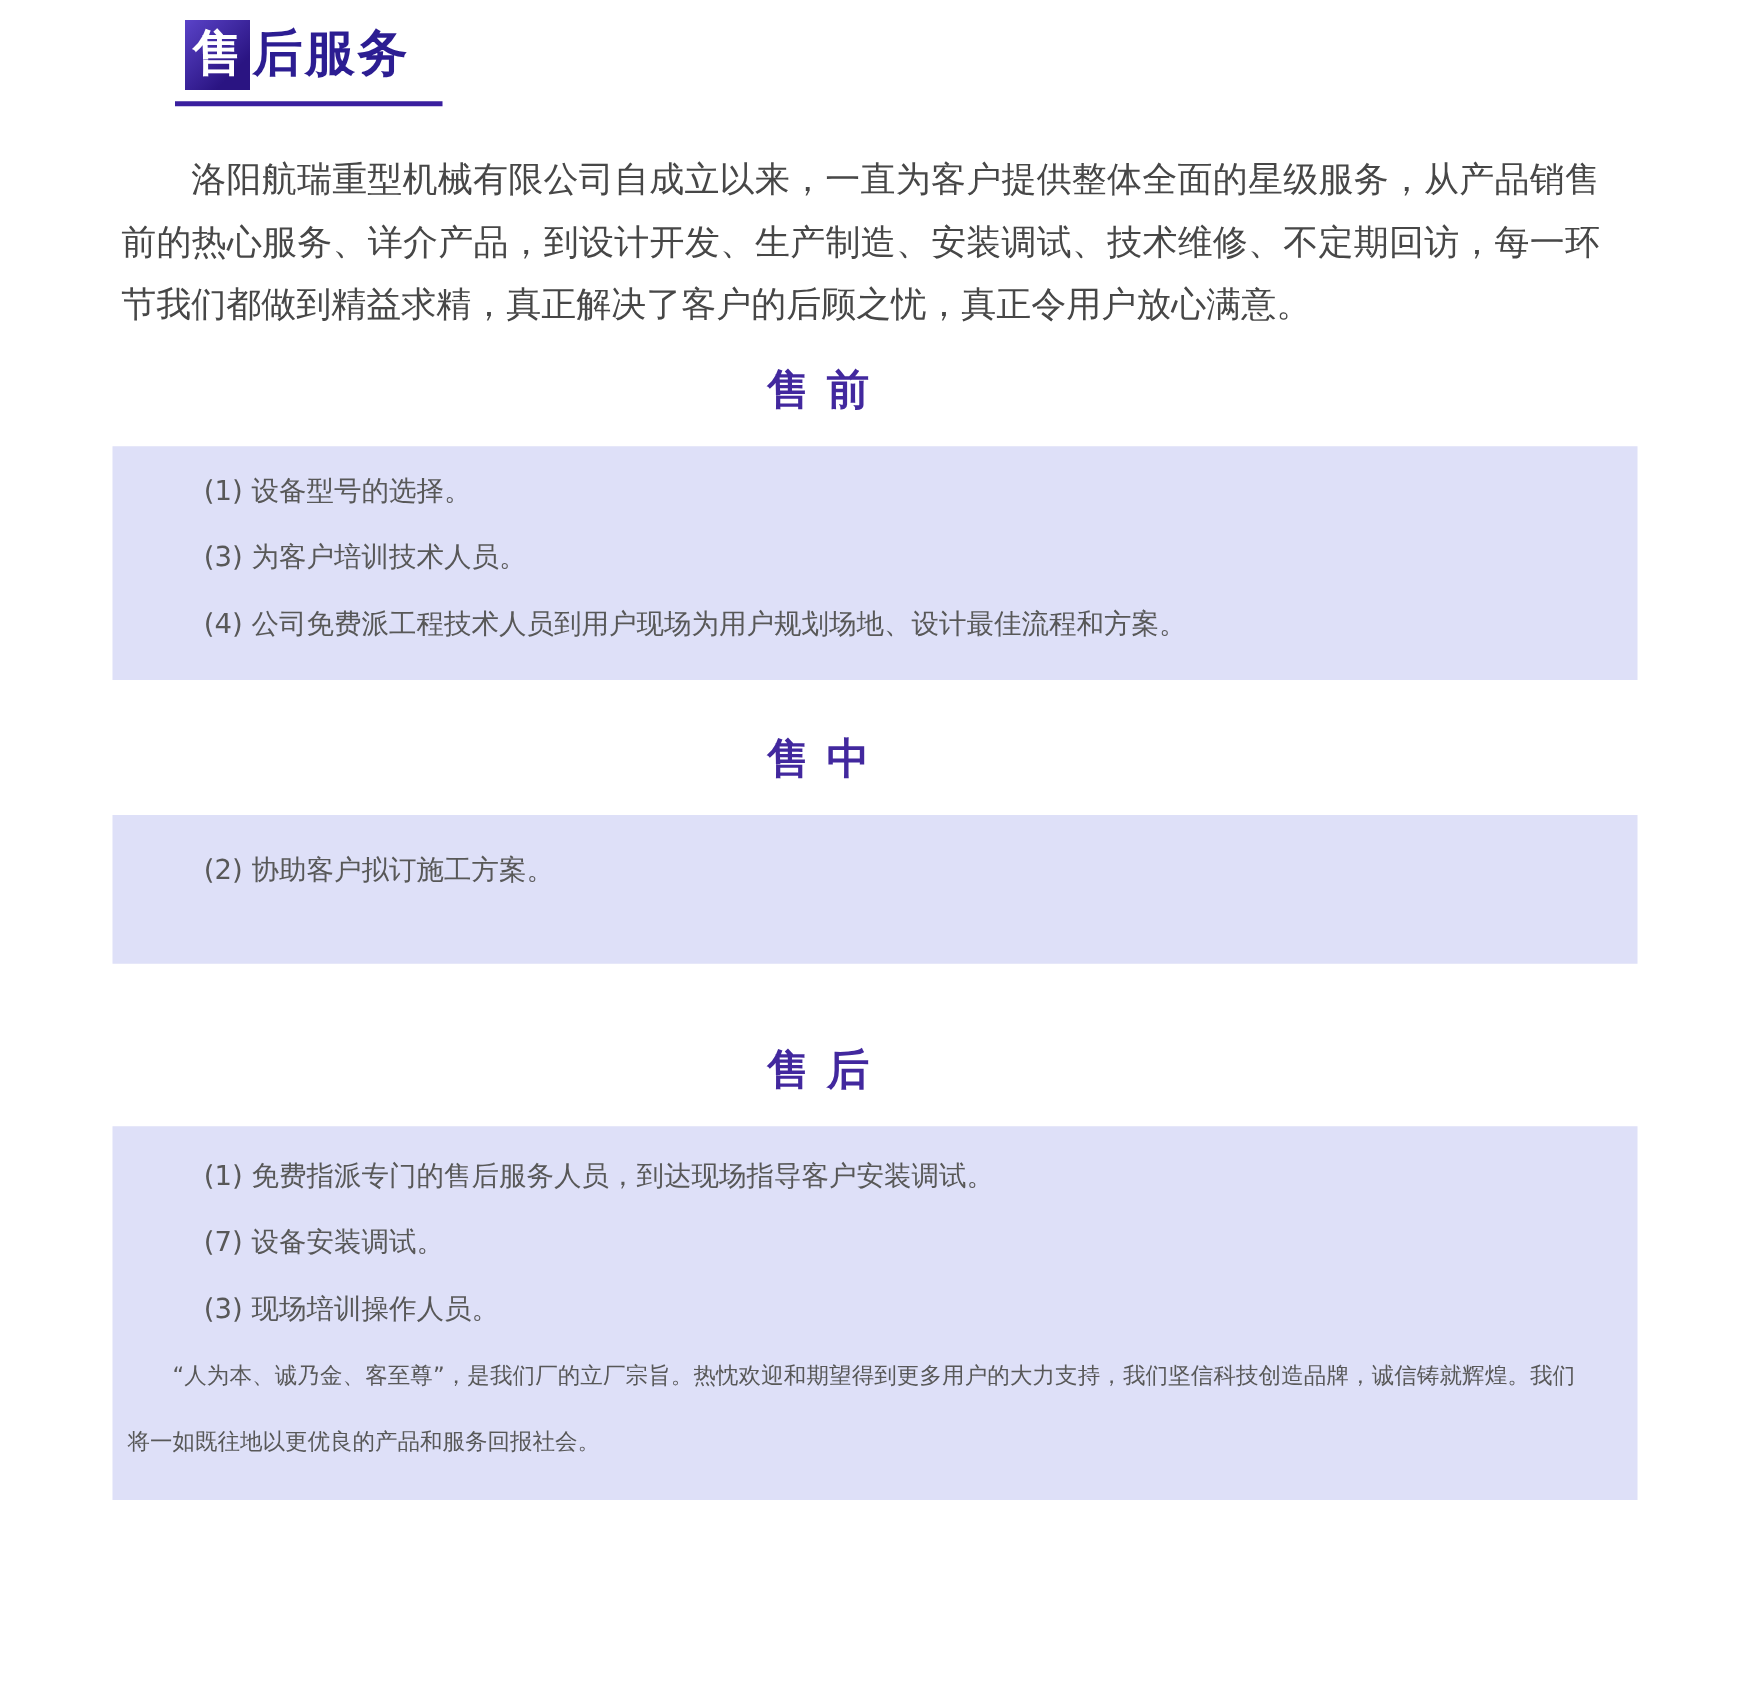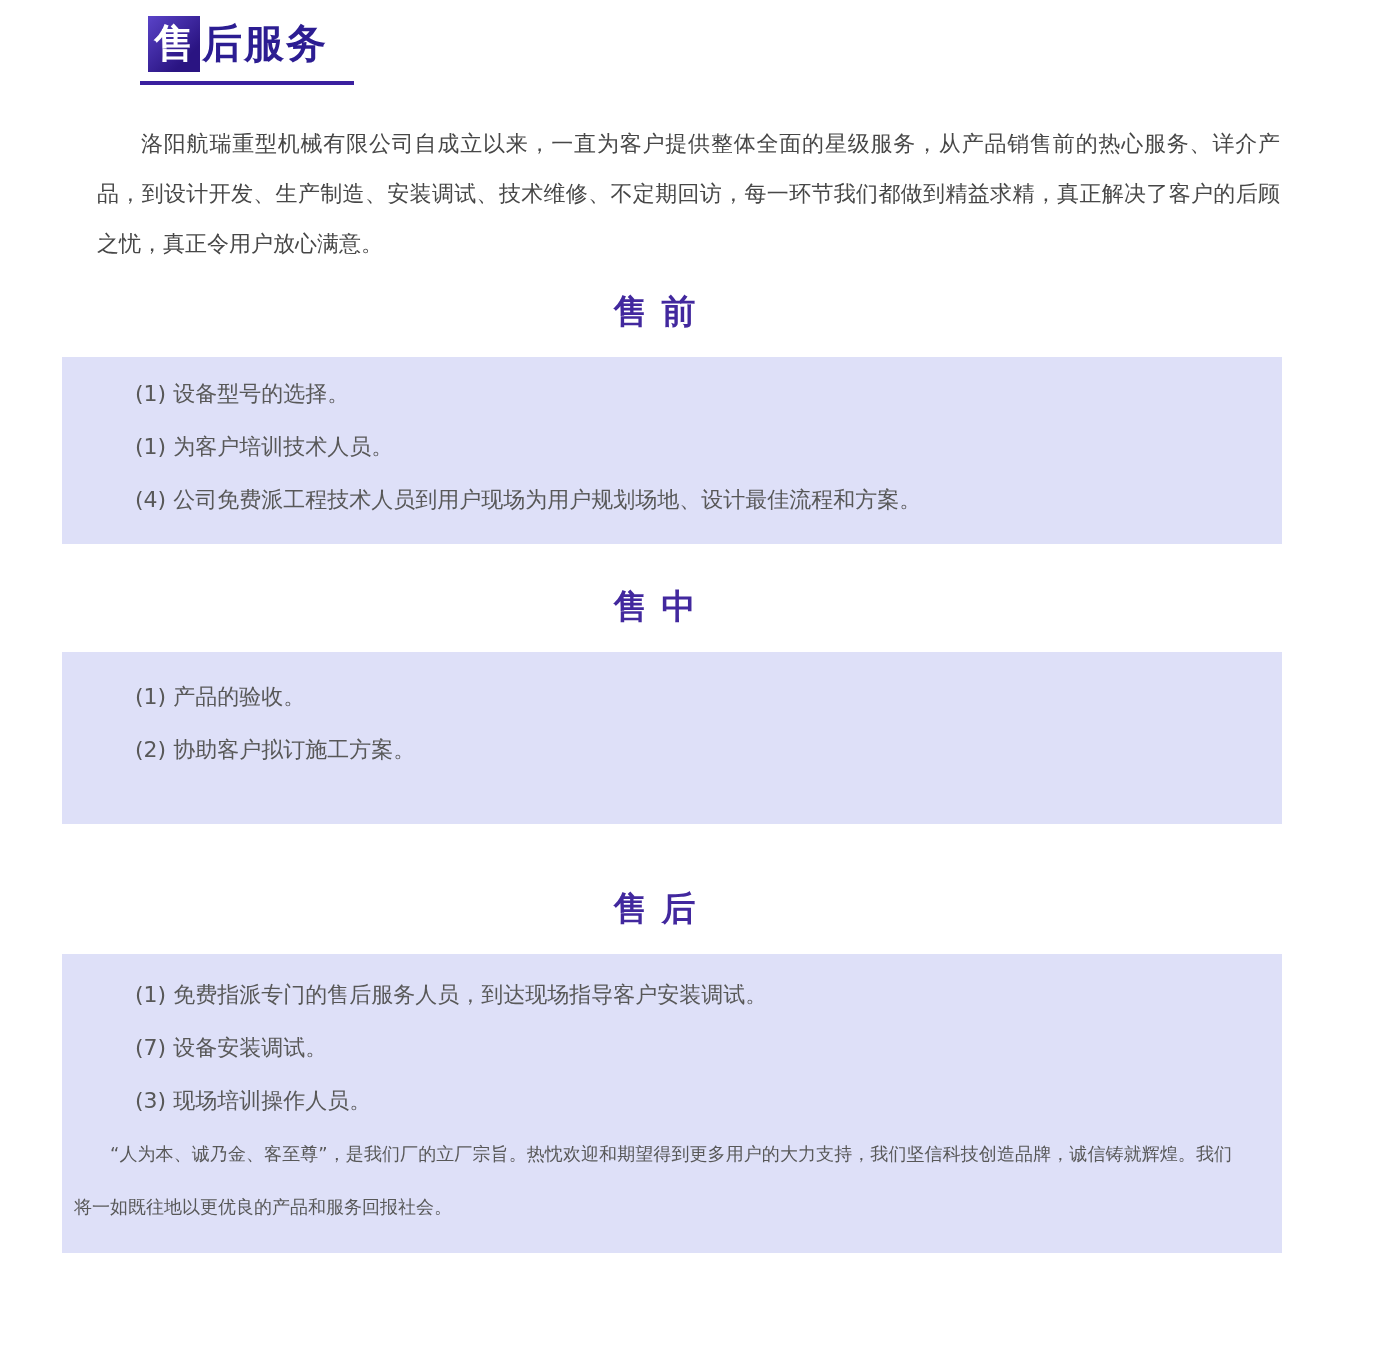--- a/index.html
+++ b/index.html
@@ -45,41 +45,41 @@
   }
   .title-underline {
     width: 214px; height: 4px;
     margin-top: 9px;
     background: var(--underline);
   }
 
   
   .intro {
     margin: 34px 120px 0 97px;
-    font-size: 22px;
+    font-size: 28px;
     line-height: 50px;
     color: var(--body-text);
     text-indent: 2em;
     text-align: justify;
   }
 
   
   .section-heading {
     margin: 20px 90px 22px 0;
     text-align: center;
     font-size: 34px;
     font-weight: 700;
     color: var(--accent);
     letter-spacing: 1px;
   }
   #sections section:nth-child(2) .section-heading { margin-top: 40px; }
   #sections section:nth-child(3) .section-heading { margin-top: 62px; }
 
   .panel {
-    margin-left: 62px;
+    margin-left: 90px;
     width: 1220px;
     background: var(--panel-bg);
     padding: 10px 30px 22px 12px;
   }
   .panel--1 { padding-top: 10px; padding-bottom: 18px; }
   .panel--2 { padding-top: 18px; padding-bottom: 48px; }
   .panel--3 { padding-top: 14px; padding-bottom: 20px; }
 
   .item {
     margin: 0;
@@ -109,29 +109,28 @@
     <div class="title-underline"></div>
   </header>
 
   <p class="intro">洛阳航瑞重型机械有限公司自成立以来，一直为客户提供整体全面的星级服务，从产品销售前的热心服务、详介产品，到设计开发、生产制造、安装调试、技术维修、不定期回访，每一环节我们都做到精益求精，真正解决了客户的后顾之忧，真正令用户放心满意。</p>
 
   <div id="sections">
   <section class="section">
     <h2 class="section-heading">售 前</h2>
     <div class="panel panel--1">
           <p class="item">(1) 设备型号的选择。</p>
-          <p class="item">(1) 为客户培训技术人员。</p>
+          <p class="item">(3) 为客户培训技术人员。</p>
           <p class="item">(4) 公司免费派工程技术人员到用户现场为用户规划场地、设计最佳流程和方案。</p>
         </div>
   </section>
 
   <section class="section">
     <h2 class="section-heading">售 中</h2>
     <div class="panel panel--2">
-          <p class="item">(1) 产品的验收。</p>
           <p class="item">(2) 协助客户拟订施工方案。</p>
         </div>
   </section>
 
   <section class="section">
     <h2 class="section-heading">售 后</h2>
     <div class="panel panel--3">
           <p class="item">(1) 免费指派专门的售后服务人员，到达现场指导客户安装调试。</p>
           <p class="item">(7) 设备安装调试。</p>
           <p class="item">(3) 现场培训操作人员。</p>

